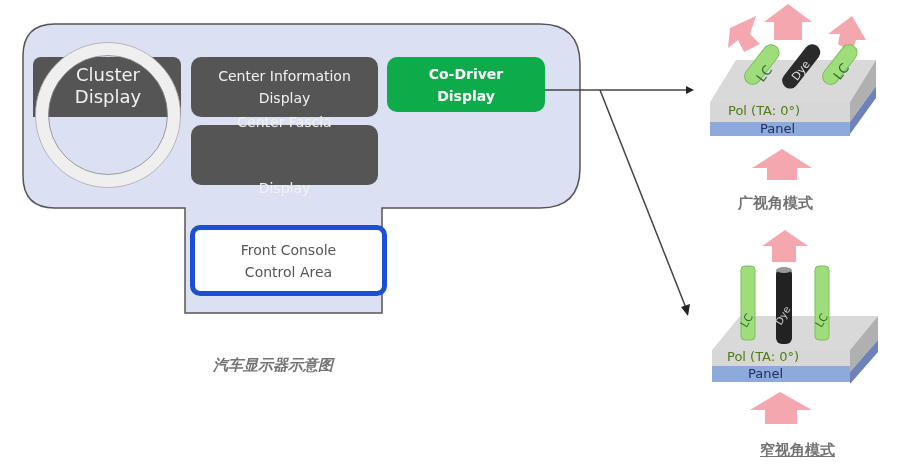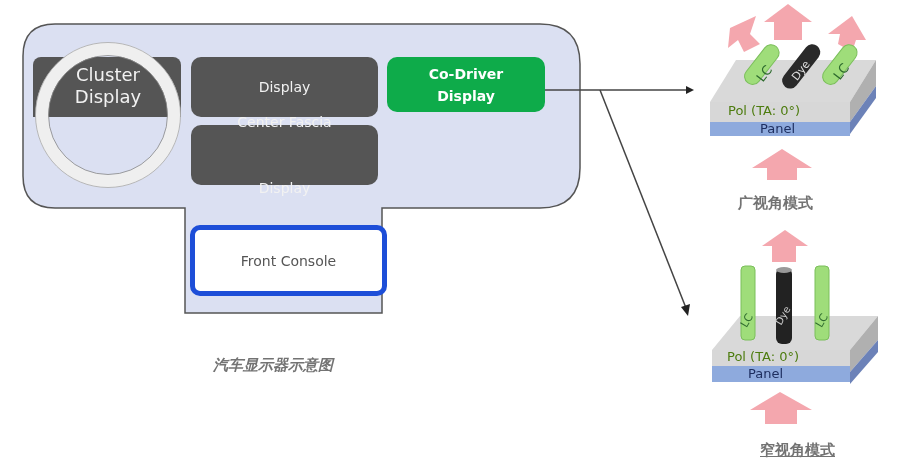--- a/index.html
+++ b/index.html
@@ -30,32 +30,34 @@
   <circle cx="108" cy="115" r="66" fill="none" stroke="#efefef" stroke-width="13"></circle>
   <circle cx="108" cy="115" r="72.5" fill="none" stroke="#aaa" stroke-width="0.8"></circle>
   <circle cx="108" cy="115" r="59.5" fill="none" stroke="#888" stroke-width="0.8"></circle>
 </svg>
 <div class="abs" style="left:58px;top:64px;width:100px;text-align:center;color:#f2f2f2;font-size:18px;line-height:22px;">
   <div>Cluster</div>
   <div>Display</div>
 </div>
 
 <div class="box dark" style="left:191px;top:57px;width:187px;height:60px;">
+  <div>Center Information</div>
   <div>Display</div>
 </div>
 <div class="box dark" style="left:191px;top:125px;width:187px;height:60px;gap:44px;">
   <div>Center Fascia</div>
   <div>Display</div>
 </div>
 <div class="box green" style="left:387px;top:57px;width:158px;height:55px;">
   <div>Co-Driver</div>
   <div>Display</div>
 </div>
 <div class="box white" style="left:190px;top:225px;width:187px;height:61px;">
   <div>Front Console</div>
+  <div>Control Area</div>
 </div>
 <div class="caption" style="left:213px;top:356px;font-style:italic;">汽车显示器示意图</div>
 
 <svg width="900" height="473">
 
   <g fill="#f4a7ae">
     <polygon points="766,8 790,26 780,26 780,44 752,44 752,26 742,26" transform="translate(22,-4)"></polygon>
     <polygon points="730,28 756,16 750,34 760,44 744,52 738,40 728,48"></polygon>
     <polygon points="852,16 866,40 856,40 852,52 838,44 840,34 828,34"></polygon>
   </g>

